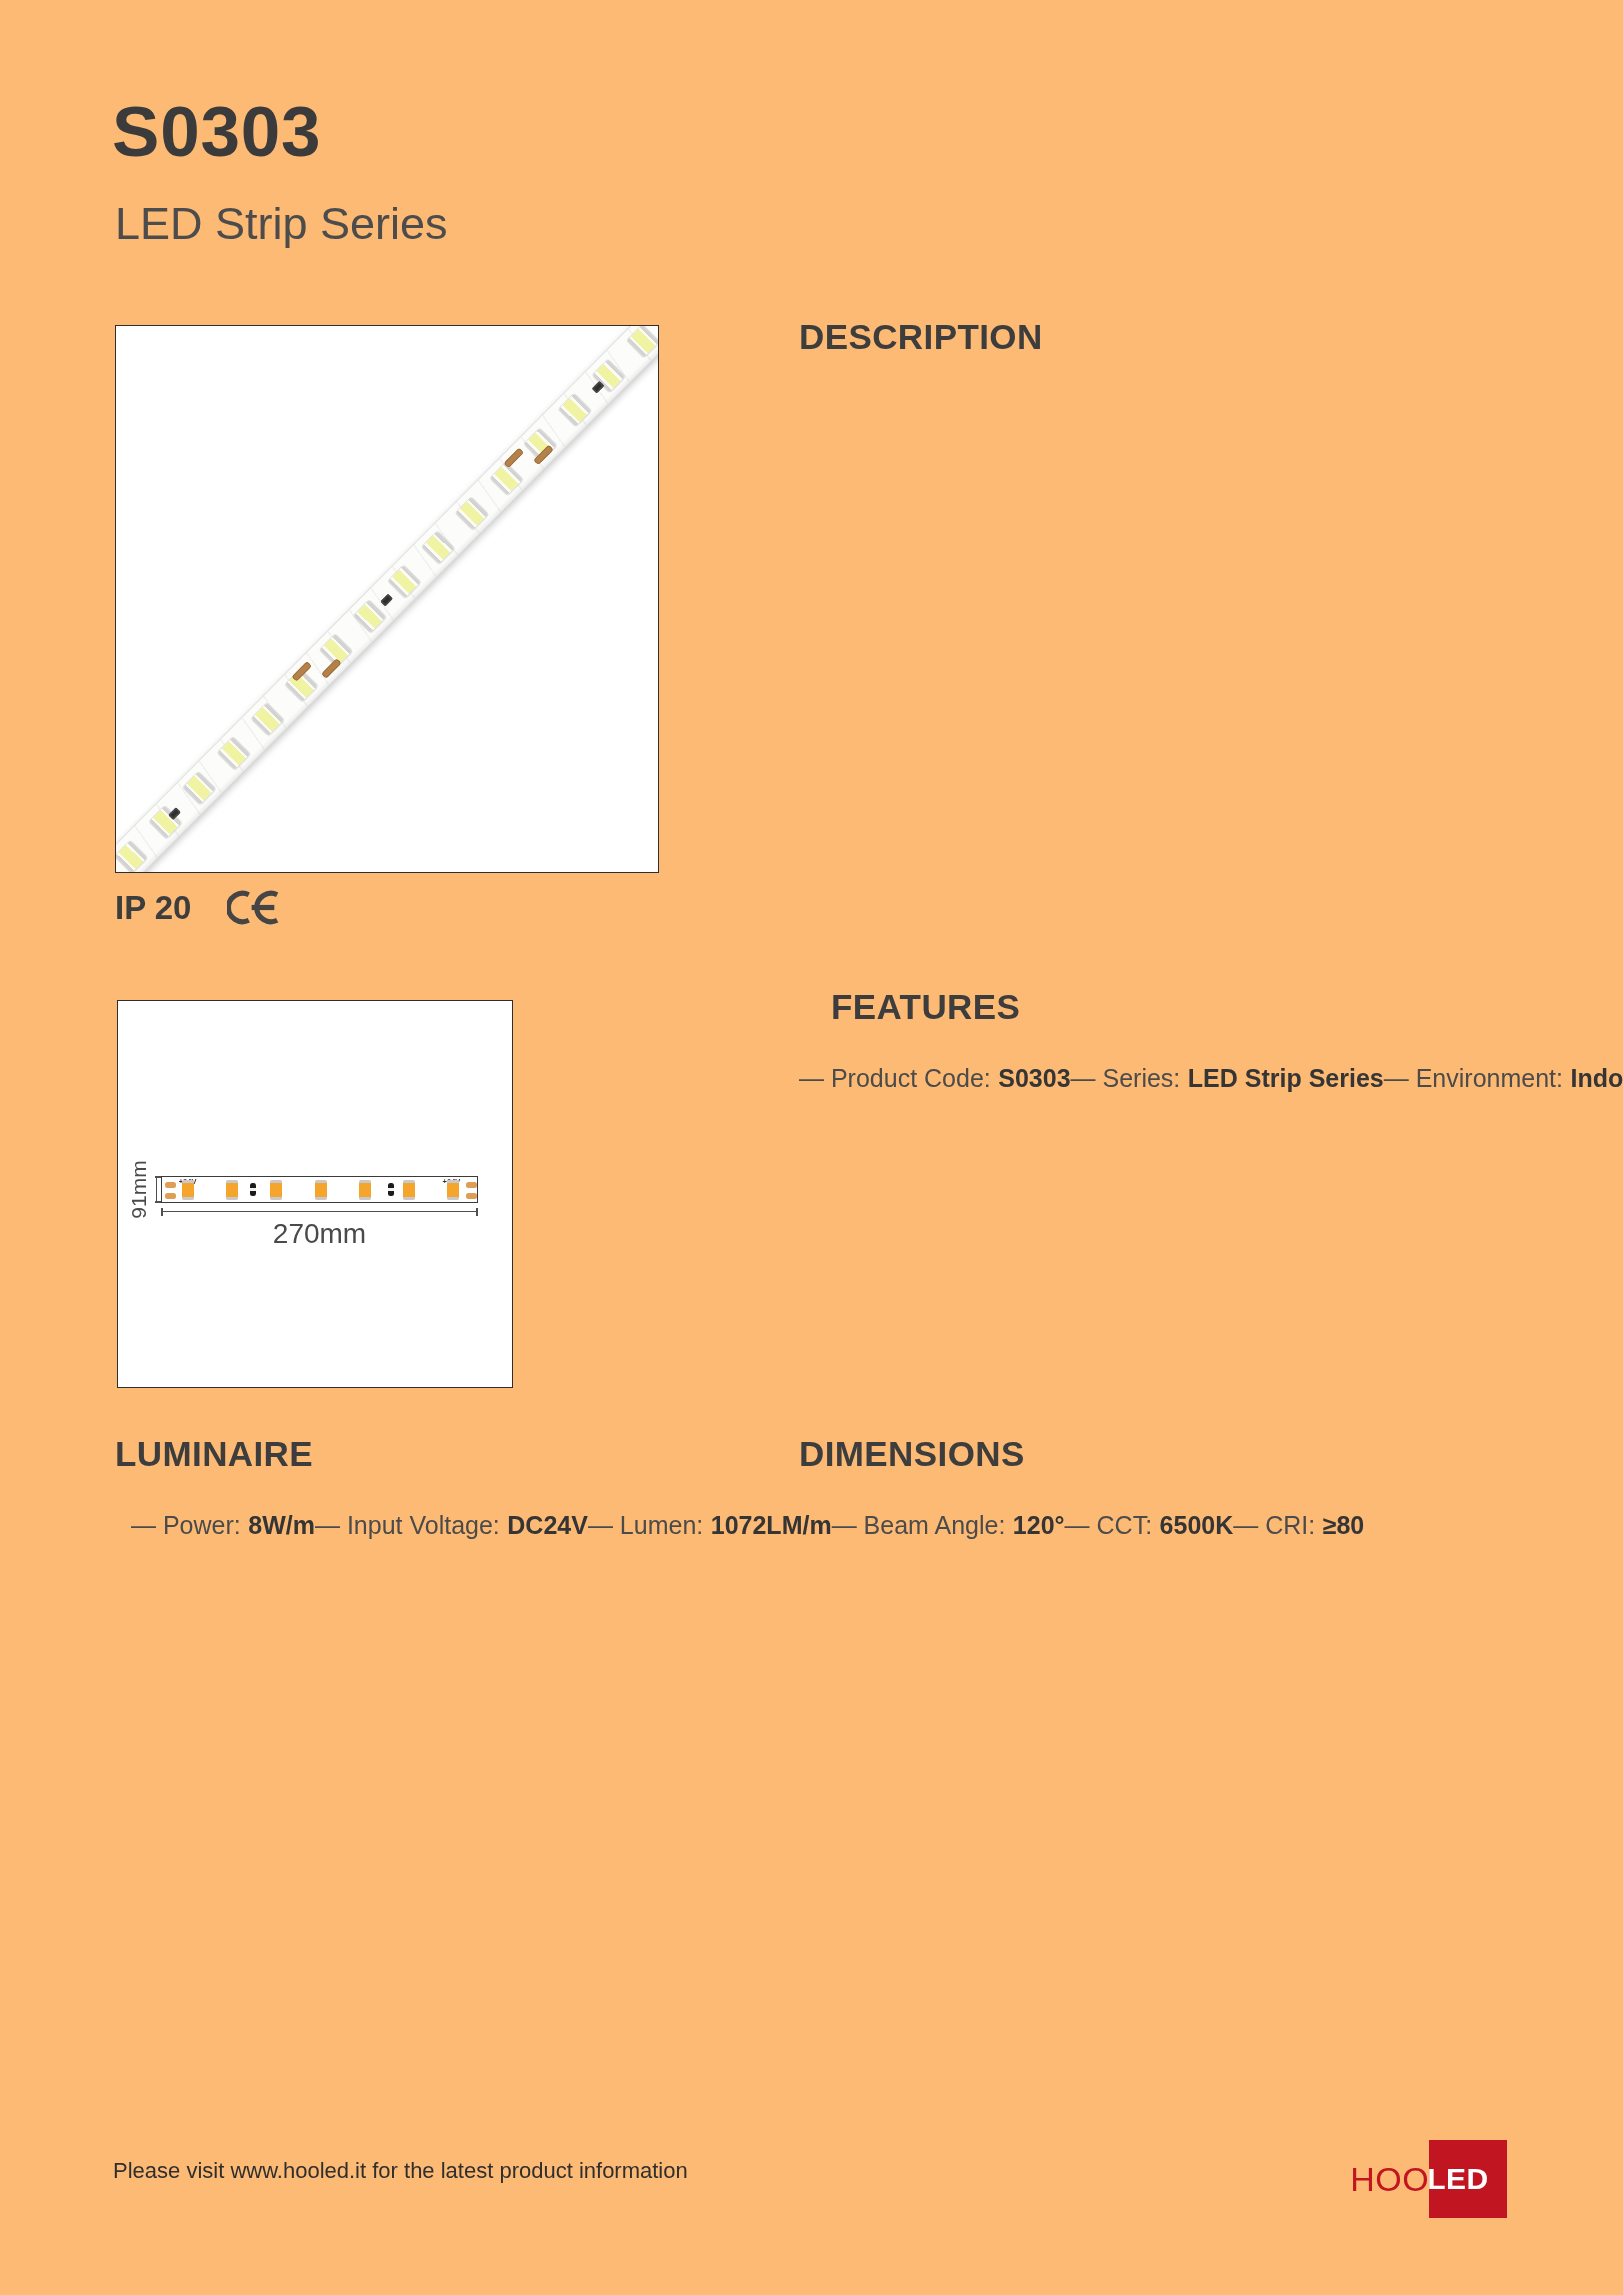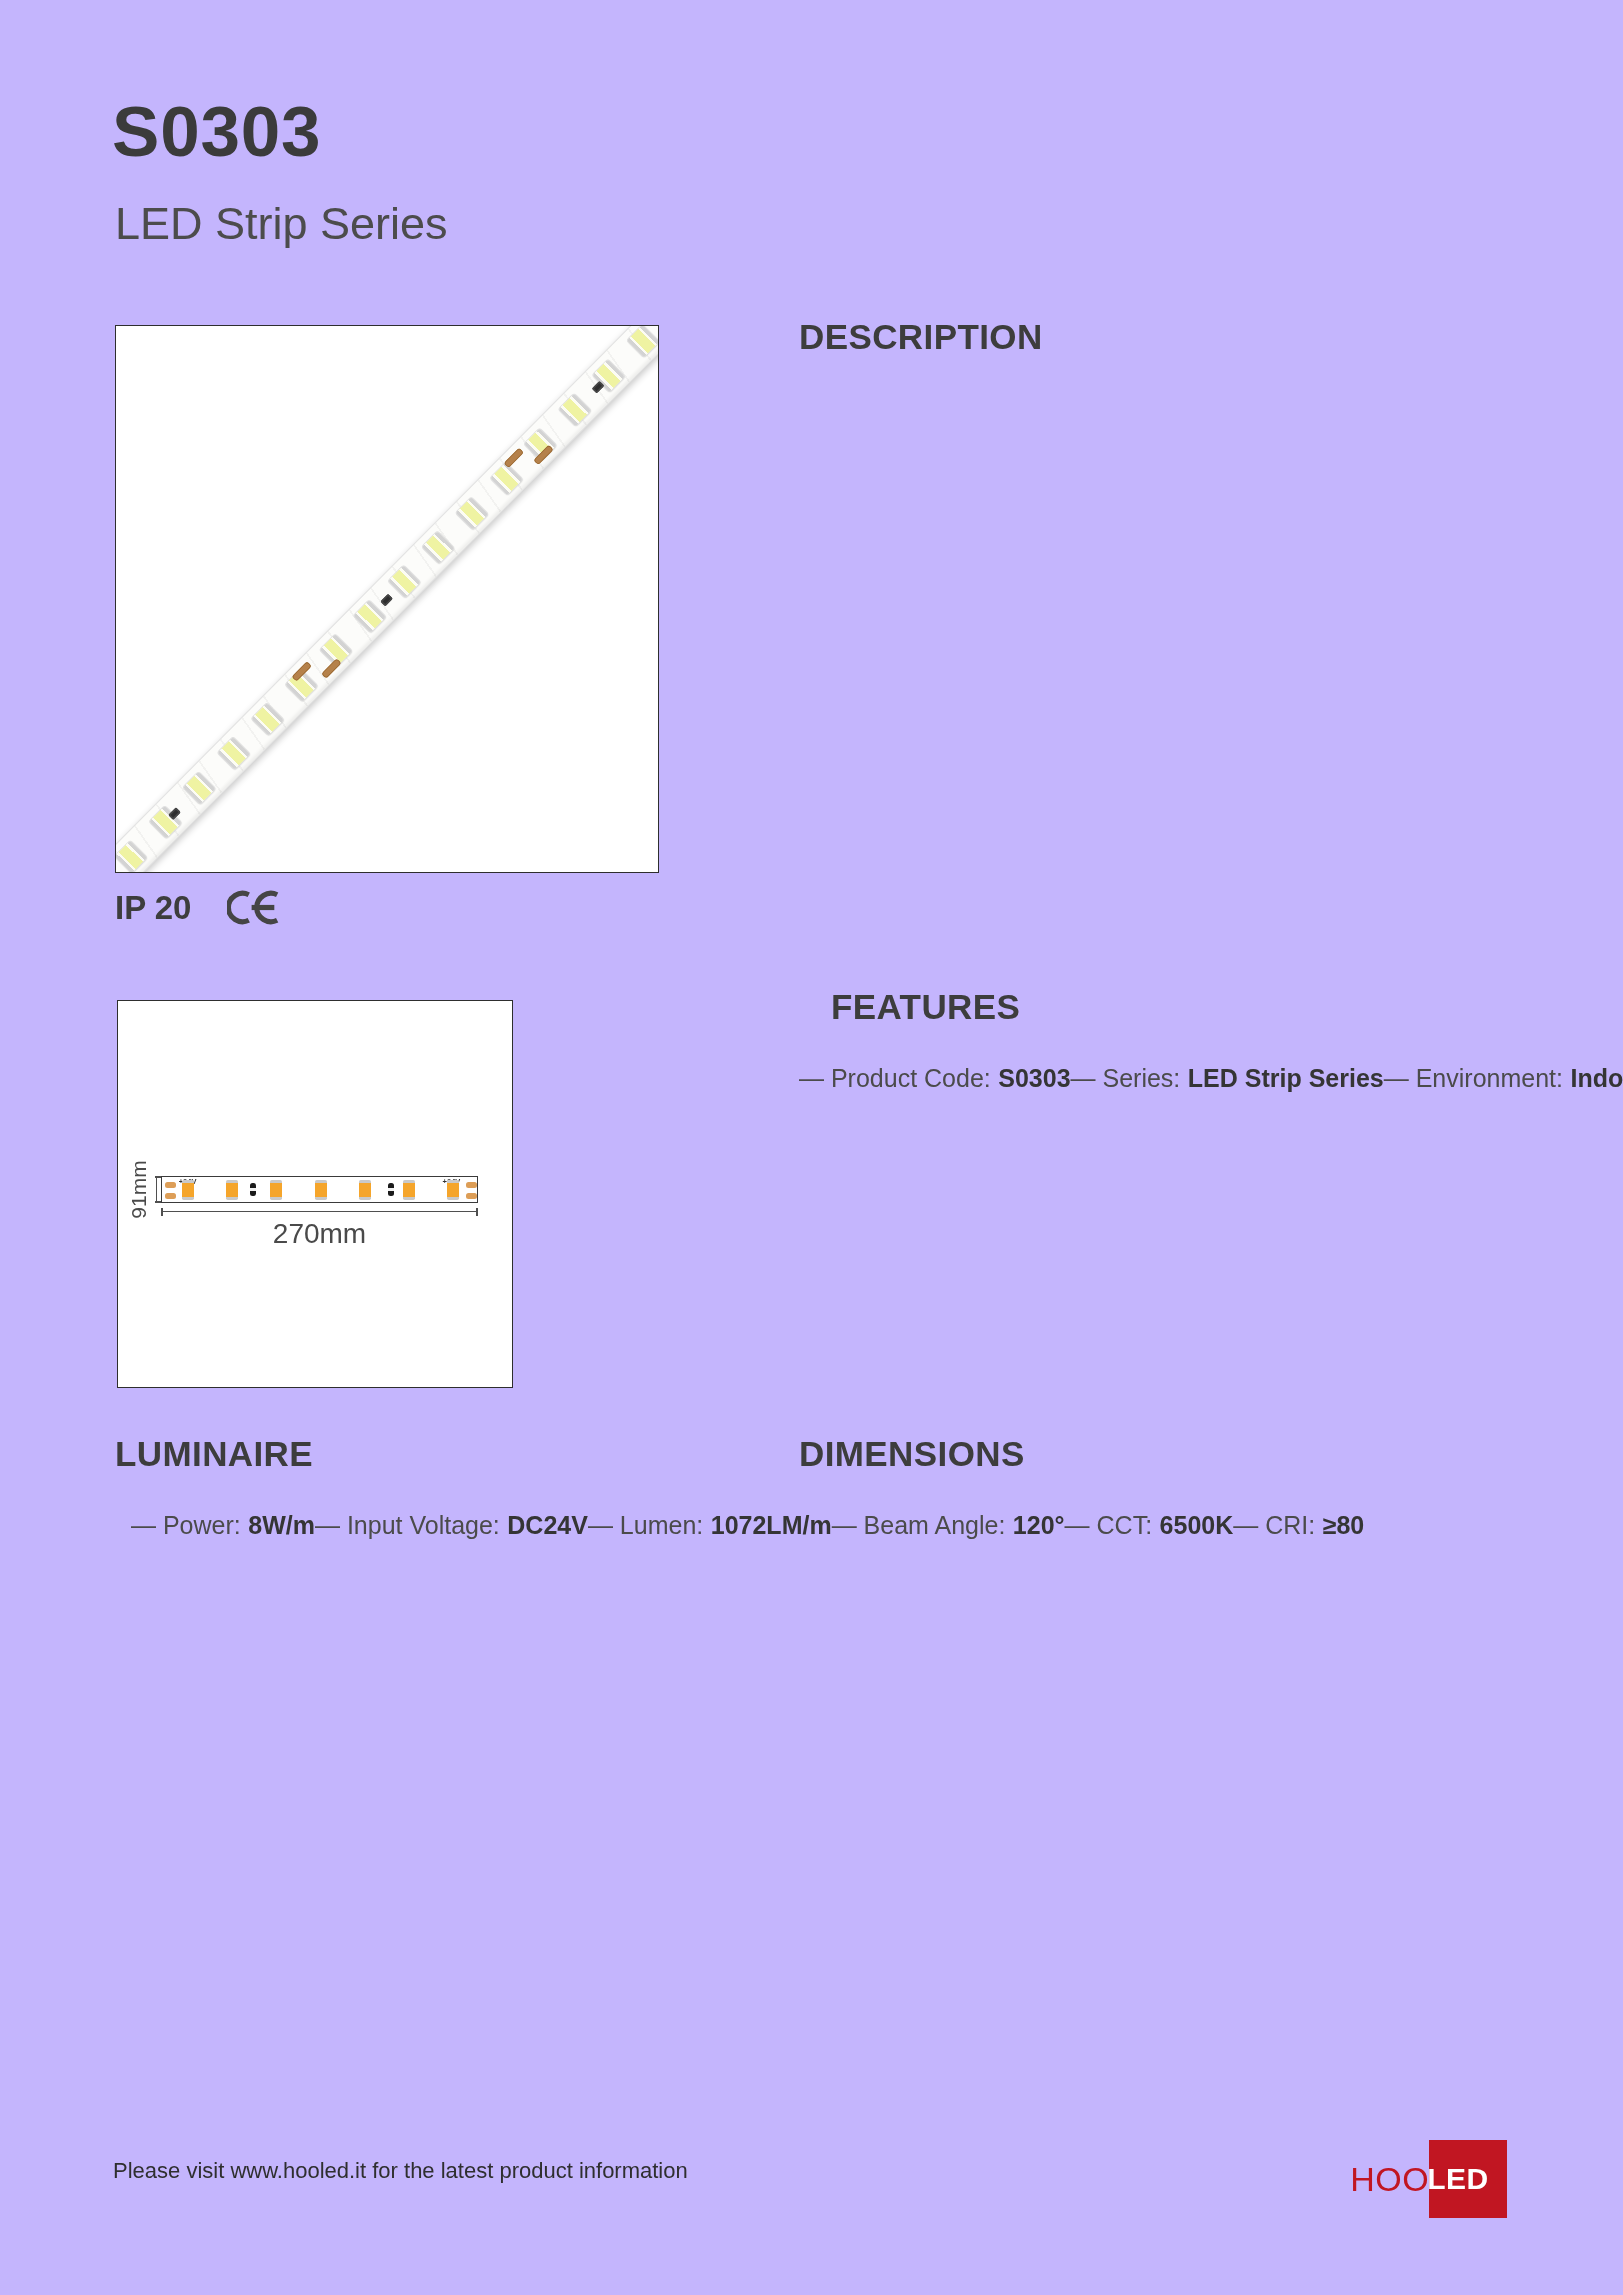--- a/index.html
+++ b/index.html
@@ -1,16 +1,16 @@
 <!DOCTYPE html>
 <html style="--logo_red: #C11622; --led_amber: #F5A52B; --led_pale: #EFF3A2; --copper: #B5814A; --copper_light: #DD9E57;font-size:13.3px"><head>
 <meta charset="utf-8">
 <style>
   html,body{margin:0;padding:0;background:#ffffff;}
-  .page{position:relative;width:1623px;height:2295px;background:#c4b5fd;overflow:hidden;
+  .page{position:relative;width:1623px;height:2295px;background:#fdba74;overflow:hidden;
         font-family:"Liberation Sans","DejaVu Sans",sans-serif;color:#434343;}
   .abs{position:absolute;}
 
   
   .title{left:112px;top:96px;font-size:71px;font-weight:800;letter-spacing:0.8px;color:#3b3b3b;line-height:1;}
   .subtitle{left:115px;top:201px;font-size:45px;font-weight:400;color:#4c4c4c;line-height:1;}
 
   
   .heading{font-size:35px;font-weight:700;letter-spacing:0.4px;color:#3d3d3d;line-height:1;}
   .body-text{font-size:25px;line-height:39px;color:#4b4b4b;}

